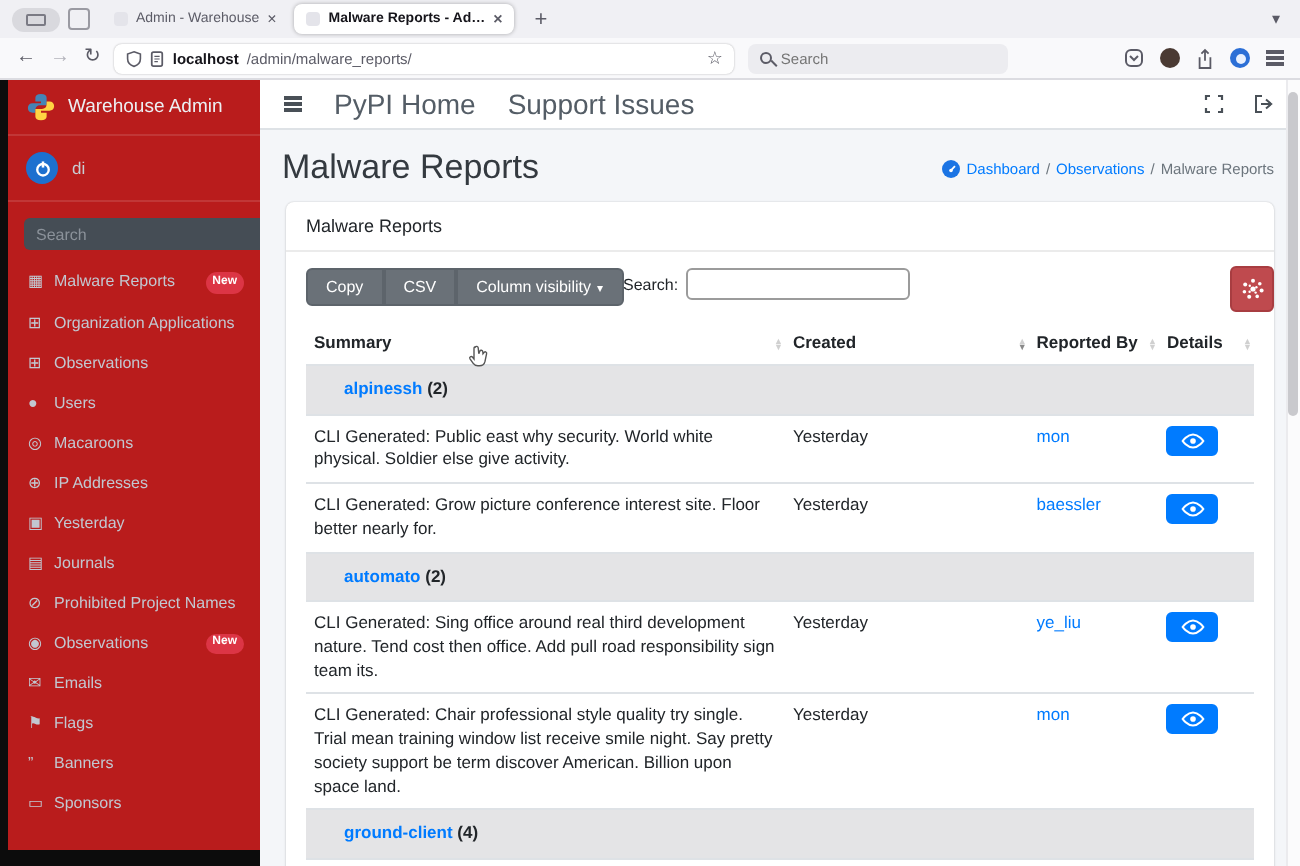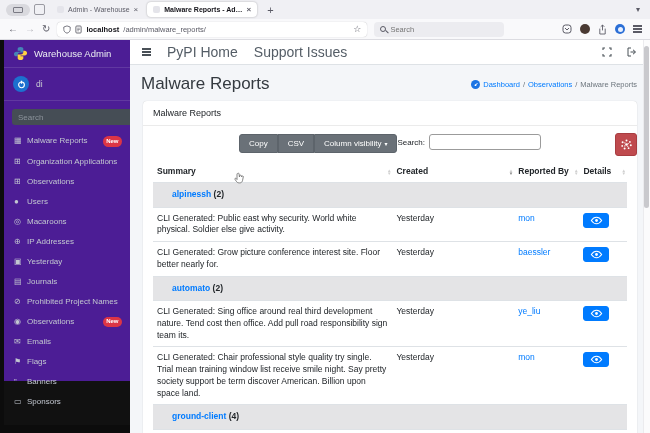--- a/index.html
+++ b/index.html
@@ -40,21 +40,21 @@
   .mag::after { content:""; position:absolute; width:3.5px; height:1.2px; background:#5b5b66; transform:rotate(45deg); right:-3px; bottom:-1.5px; }
   .burger { width:9px; height:1.3px; background:#5b5b66; position:relative; display:inline-block; }
   .burger::before, .burger::after { content:""; position:absolute; left:0; width:9px; height:1.3px; background:#5b5b66; }
   .burger::before { top:-3px; } .burger::after { top:3px; }
 
   
   .blk-left { position:absolute; left:0; top:40px; width:4px; height:393px; background:#0c0c0c; }
   .blk-bottom { position:absolute; left:0; top:425px; width:130px; height:8px; background:#0c0c0c; }
 
   
-  .sidebar { position:absolute; left:4px; top:40px; width:126px; height:341px; background:#4c1d95; color:#c2c7d0; }
+  .sidebar { position:absolute; left:4px; top:40px; width:126px; height:385px; background:#b91c1c; color:#c2c7d0; }
   .brand { display:flex; align-items:center; gap:6px; height:28px; padding:0 9px; border-bottom:1px solid rgba(255,255,255,.12); }
   .brand .bname { font-size:9.5px; color:#eceff2; }
   .userpanel { display:flex; align-items:center; gap:7px; padding:8px 9px; border-bottom:1px solid rgba(255,255,255,.12); }
   .pwr { width:16px; height:16px; border-radius:50%; background:#1d70cf; display:flex; align-items:center; justify-content:center; }
   .uname { font-size:8.5px; color:#c9cdd3; }
   .ssearch { display:flex; margin:8px 8px 6px 8px; }
   .ssearch input { flex:1; height:16px; background:#454d55; border:0; border-radius:3px 0 0 3px; padding:0 6px; font-size:8px; color:#c2c7d0; outline:none; font-family:"Liberation Sans",sans-serif; }
   .ssearch input::placeholder { color:#8b929a; }
   .ssearch button { width:20px; height:16px; background:#454d55; border:0; border-radius:0 3px 3px 0; display:flex; align-items:center; justify-content:center; }
   .ssearch .mag { border-color:#aab0b6; } .ssearch .mag::after { background:#aab0b6; }
@@ -75,21 +75,21 @@
   .ptitle { font-size:17px; font-weight:500; color:#343a40; }
   .bcrumb { display:flex; align-items:center; gap:3px; font-size:7.5px; }
   .bcrumb a { color:#007bff; text-decoration:none; }
   .bcrumb .sep { color:#6c757d; }
   .bcrumb .cur { color:#6c757d; }
 
   .card { margin:0 13px; background:#fff; border-radius:4px; box-shadow:0 0 1px rgba(0,0,0,.2), 0 1px 2px rgba(0,0,0,.06); }
   .card-h { padding:7px 10px; font-size:9px; color:#212529; border-bottom:1px solid rgba(0,0,0,.08); }
   .card-b { padding:8px 10px 0 10px; }
 
-  .dt-top { display:flex; align-items:flex-start; justify-content:center; margin-bottom:9px; }
+  .dt-top { display:flex; align-items:flex-start; justify-content:flex-start; margin-bottom:9px; }
   .btn-group { display:inline-flex; }
   .dtbtn { background:#6a7178; color:#fff; border:1px solid #5d646b; font-size:8px; padding:4px 9px; font-family:"Liberation Sans",sans-serif; }
   .dtbtn:first-child { border-radius:3px 0 0 3px; }
   .dtbtn:last-child { border-radius:0 3px 3px 0; }
   .dtbtn .caret { font-size:6px; margin-left:3px; }
   .dt-search { display:flex; align-items:center; gap:4px; font-size:8px; color:#212529; }
   .dt-search input { width:112px; height:16px; border:1px solid #9b9b9b; border-radius:3px; outline:none; padding:0 4px; font-size:8px; font-family:"Liberation Sans",sans-serif; }
 
   table.dt { width:100%; border-collapse:collapse; font-size:8.5px; color:#212529; }
   .dt th { text-align:left; font-weight:bold; padding:4px 4px 6px 4px; vertical-align:bottom; position:relative; font-size:8.5px; }

